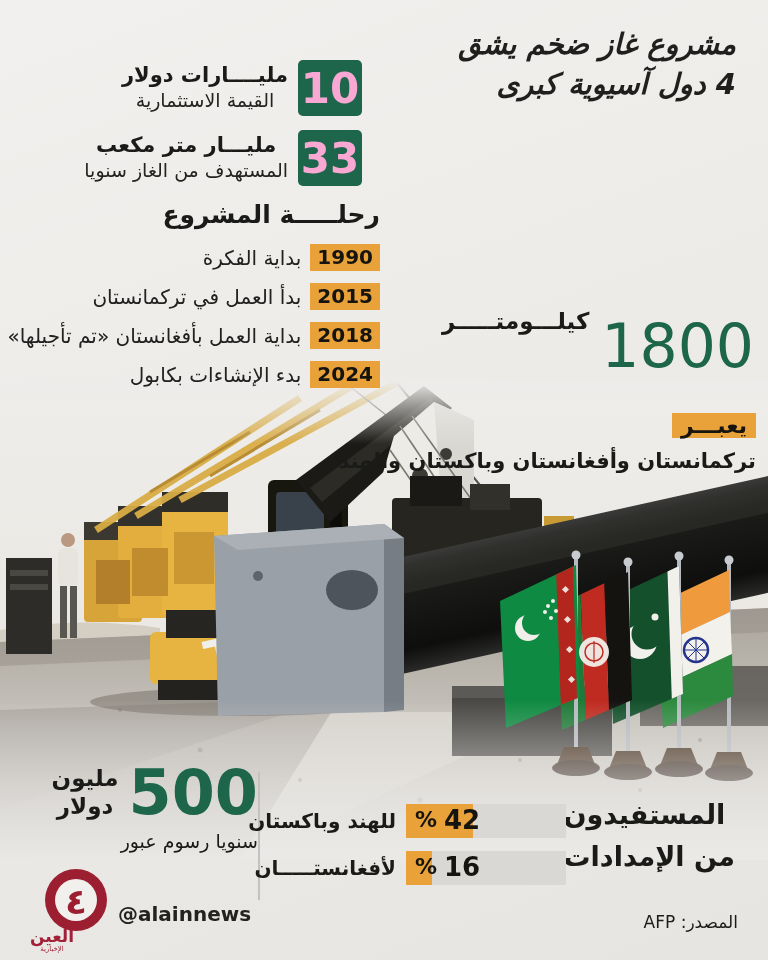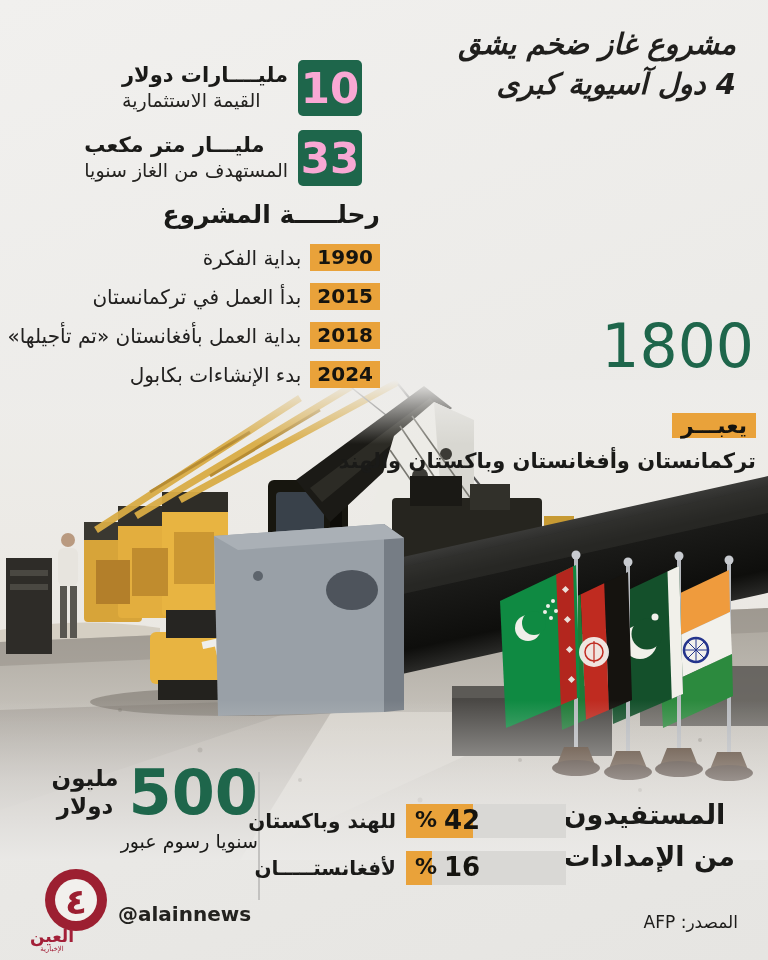--- a/index.html
+++ b/index.html
@@ -7,21 +7,21 @@
     background:linear-gradient(160deg,#f1f0ee 0%,#ebeae7 55%,#e6e5e2 100%);
     font-family:"DejaVu Sans","Liberation Sans",sans-serif;color:#1a1a18;}
   
   .hero{position:absolute;top:16px;right:32px;text-align:right;z-index:2;}
   .hero h1{margin:0;font-size:82px;line-height:1.12;font-weight:bold;color:#1e664b;letter-spacing:-1px;}
   .hero .sub{font-size:29px;font-weight:bold;line-height:1.38;margin-top:8px;color:#201f1d;font-style:italic;}
   
   .stat{position:absolute;right:406px;display:flex;gap:10px;align-items:flex-start;z-index:2;white-space:nowrap;}
   .stat-box{width:64px;height:56px;background:#1e664b;color:#f9a8d4;font-size:42px;font-weight:bold;
     display:flex;align-items:center;justify-content:center;border-radius:5px;flex:0 0 auto;direction:ltr;}
-  .stat-labels{text-align:left;margin-top:2px;}
+  .stat-labels{text-align:center;margin-top:2px;}
   .stat-labels .lb{font-size:21px;font-weight:bold;line-height:1.25;}
   .stat-labels .ln{font-size:19px;line-height:1.35;color:#242320;}
   
   .tl-head{position:absolute;top:200px;right:388px;font-size:25px;font-weight:bold;z-index:2;}
   .tl-row{position:absolute;right:388px;display:flex;gap:9px;align-items:center;z-index:2;white-space:nowrap;}
   .chip{background:#e9a23a;padding:0 7px;font-weight:bold;font-size:20px;line-height:27px;color:#15140f;direction:ltr;}
   .tl-text{font-size:20px;color:#222120;}
   
   .length{position:absolute;top:298px;right:14px;display:flex;gap:12px;align-items:flex-start;z-index:2;}
   .big-num{font-size:60px;font-weight:normal;color:#1e664b;line-height:1;direction:ltr;margin-top:18px;}
@@ -97,20 +97,21 @@
     <span class="tl-text">بداية العمل بأفغانستان «تم تأجيلها»</span>
   </div>
   <div class="tl-row" style="top:361px">
     <span class="chip">2024</span>
     <span class="tl-text">بدء الإنشاءات بكابول</span>
   </div>
 
   <div class="length">
     <div class="big-num">1800</div>
     <div class="len-labels">
+      <div class="lb">كيلـــومتـــــر</div>
     </div>
   </div>
 
   <div class="crosses">
     <span class="chip big">يعبـــر</span>
     <div class="crosses-text">تركمانستان وأفغانستان وباكستان والهند</div>
   </div>
 
   <svg class="photo" width="768" height="480" viewBox="0 0 768 480">
     <defs>

